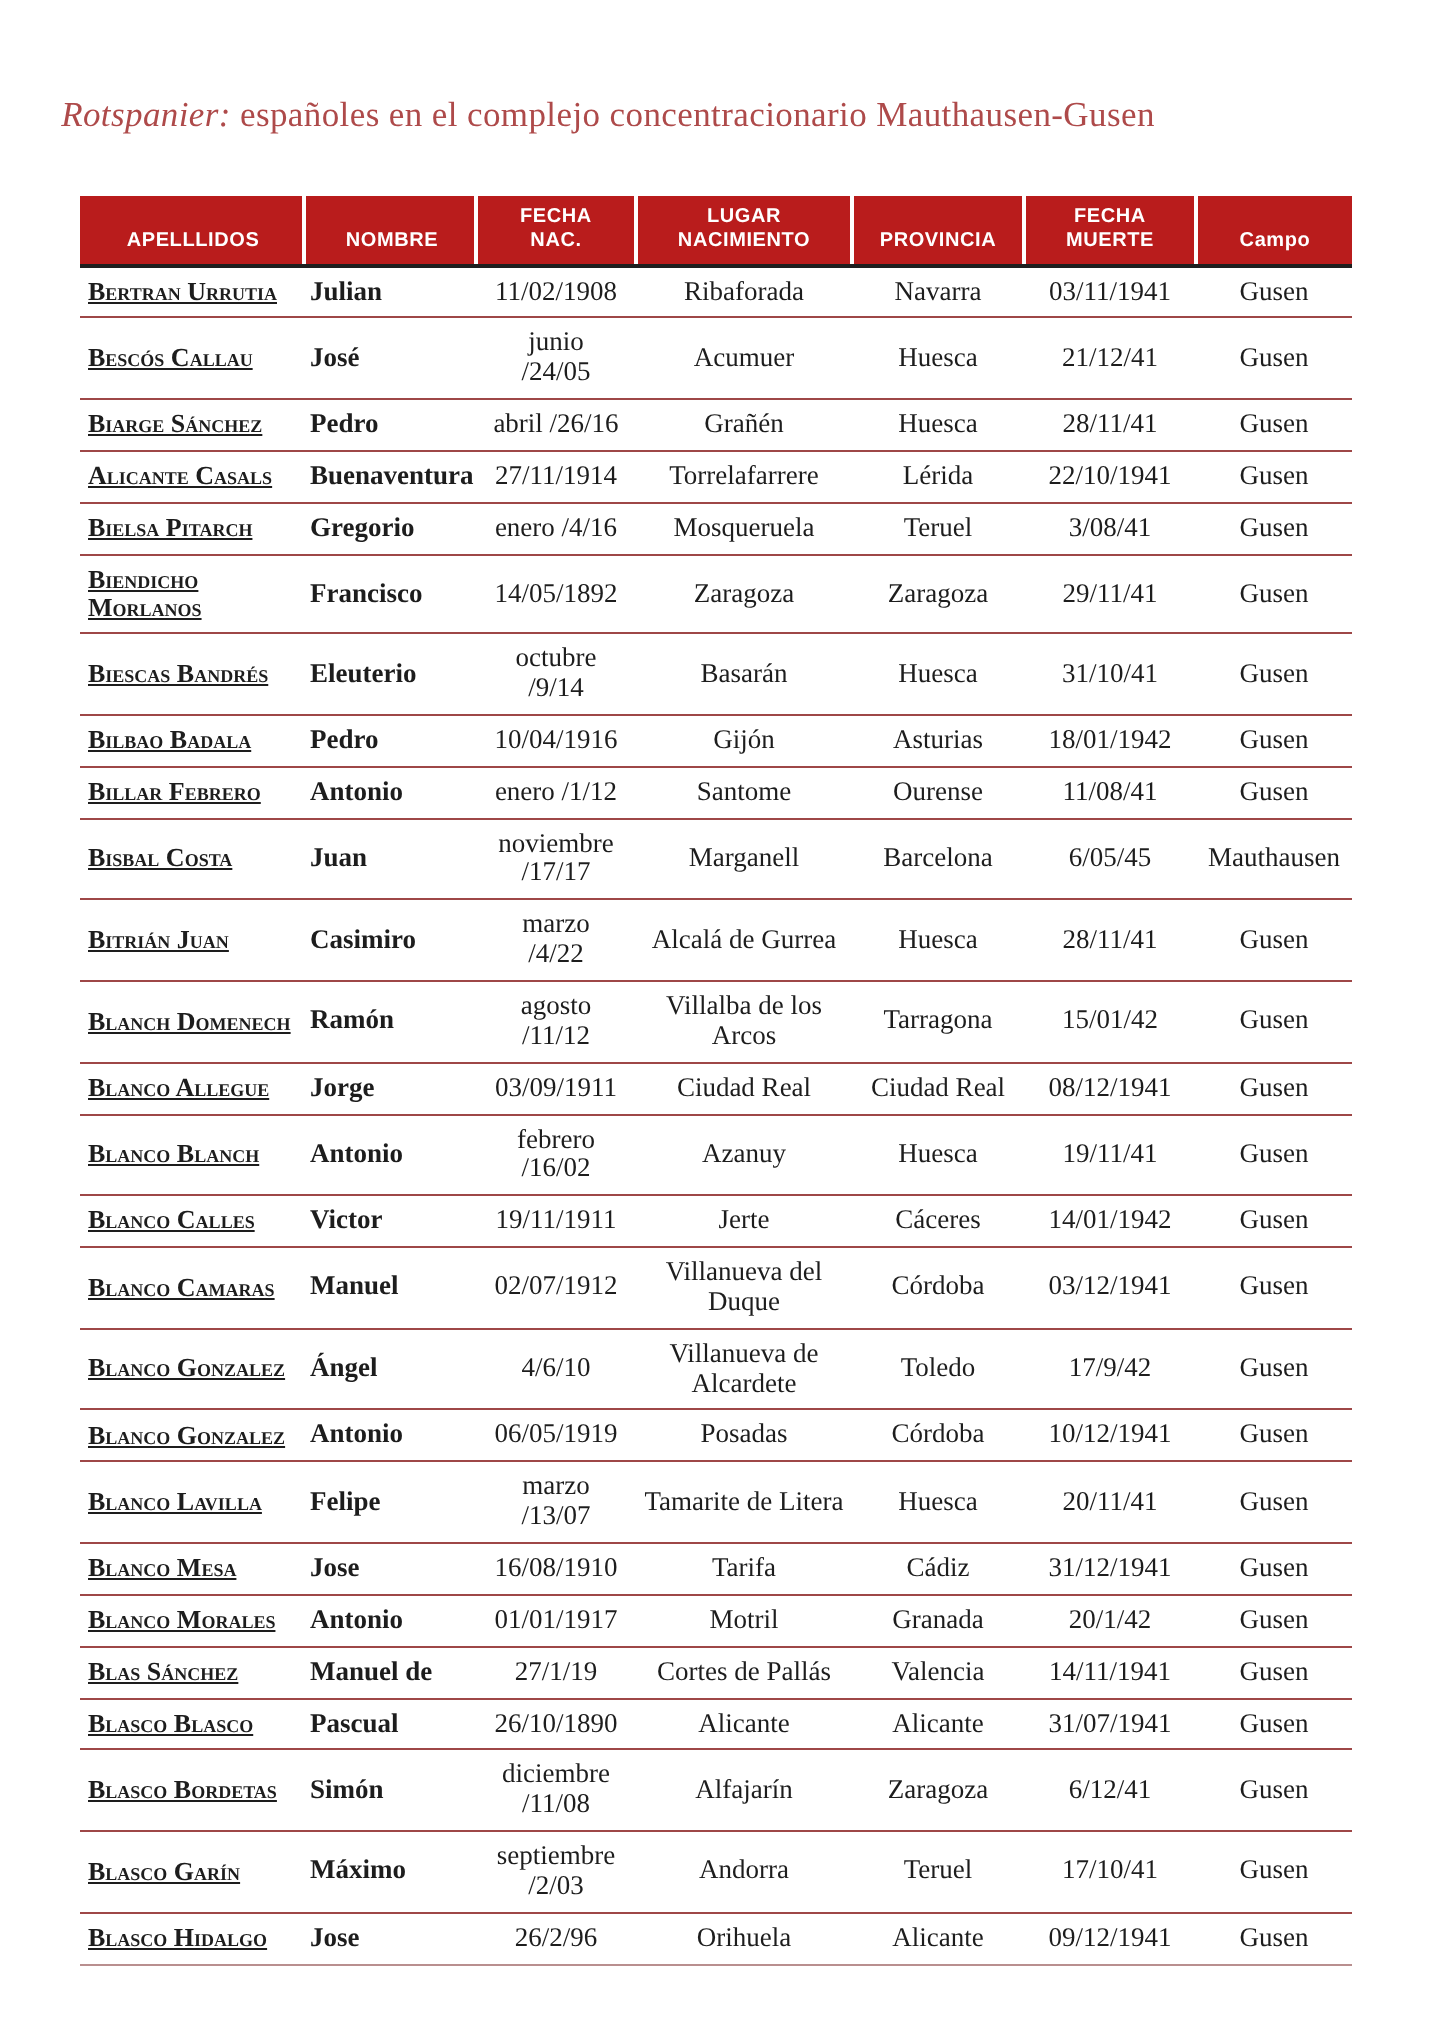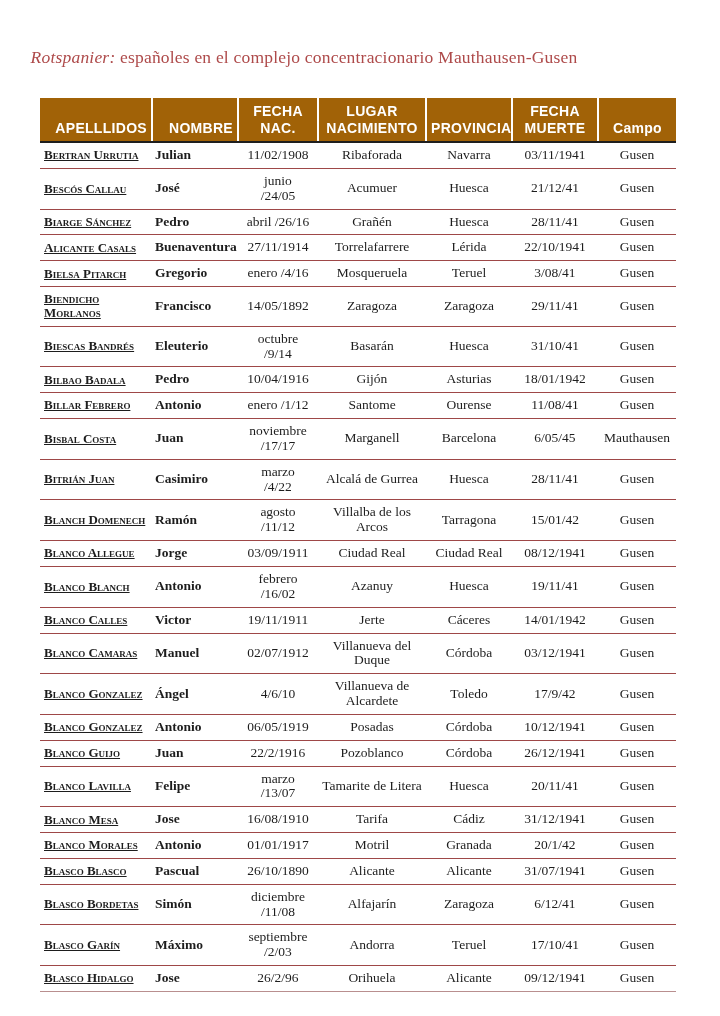--- a/index.html
+++ b/index.html
@@ -26,35 +26,35 @@
   table.roster {
     border-collapse: collapse;
     table-layout: fixed;
     width: 636px;
     margin: 30px 0 0 40px;
     font-size: 13.5px;
   }
 
   
   thead th {
-    background: #a16207;
+    background: #b91c1c;
     color: #ffffff;
     font-family: "Liberation Sans", sans-serif;
     font-weight: 700;
-    font-size: 14px;
+    font-size: 10px;
     letter-spacing: 0.3px;
     vertical-align: bottom;
     text-align: center;
     padding: 5px 4px 5px 4px;
     white-space: pre-line;
     line-height: 1.18;
     border-bottom: 2px solid #1e1e1e;
   }
   thead th + th { border-left: 2px solid #ffffff; }
-  thead th:nth-child(1), thead th:nth-child(2) { text-align: right; padding-left: 6px; }
+  thead th:nth-child(1), thead th:nth-child(2) { text-align: center; padding-left: 6px; }
 
   
   tbody td {
     border-bottom: 1px solid #9e4747;
     padding: 5px 3px;
     line-height: 1.1;
     vertical-align: middle;
     text-align: center;
   }
   tbody tr:last-child td { border-bottom: 1px solid #b98f8f; }
@@ -270,29 +270,20 @@
         <tr>
           <td>Blanco Gonzalez</td>
           <td>Antonio</td>
           <td>06/05/1919</td>
           <td>Posadas</td>
           <td>Córdoba</td>
           <td>10/12/1941</td>
           <td>Gusen</td>
         </tr>
         <tr>
-          <td>Blanco Guijo</td>
-          <td>Juan</td>
-          <td>22/2/1916</td>
-          <td>Pozoblanco</td>
-          <td>Córdoba</td>
-          <td>26/12/1941</td>
-          <td>Gusen</td>
-        </tr>
-        <tr>
           <td>Blanco Lavilla</td>
           <td>Felipe</td>
           <td>marzo
 /13/07</td>
           <td>Tamarite de Litera</td>
           <td>Huesca</td>
           <td>20/11/41</td>
           <td>Gusen</td>
         </tr>
         <tr>
@@ -304,20 +295,29 @@
           <td>31/12/1941</td>
           <td>Gusen</td>
         </tr>
         <tr>
           <td>Blanco Morales</td>
           <td>Antonio</td>
           <td>01/01/1917</td>
           <td>Motril</td>
           <td>Granada</td>
           <td>20/1/42</td>
+          <td>Gusen</td>
+        </tr>
+        <tr>
+          <td>Blas Sánchez</td>
+          <td>Manuel de</td>
+          <td>27/1/19</td>
+          <td>Cortes de Pallás</td>
+          <td>Valencia</td>
+          <td>14/11/1941</td>
           <td>Gusen</td>
         </tr>
         <tr>
           <td>Blasco Blasco</td>
           <td>Pascual</td>
           <td>26/10/1890</td>
           <td>Alicante</td>
           <td>Alicante</td>
           <td>31/07/1941</td>
           <td>Gusen</td>

